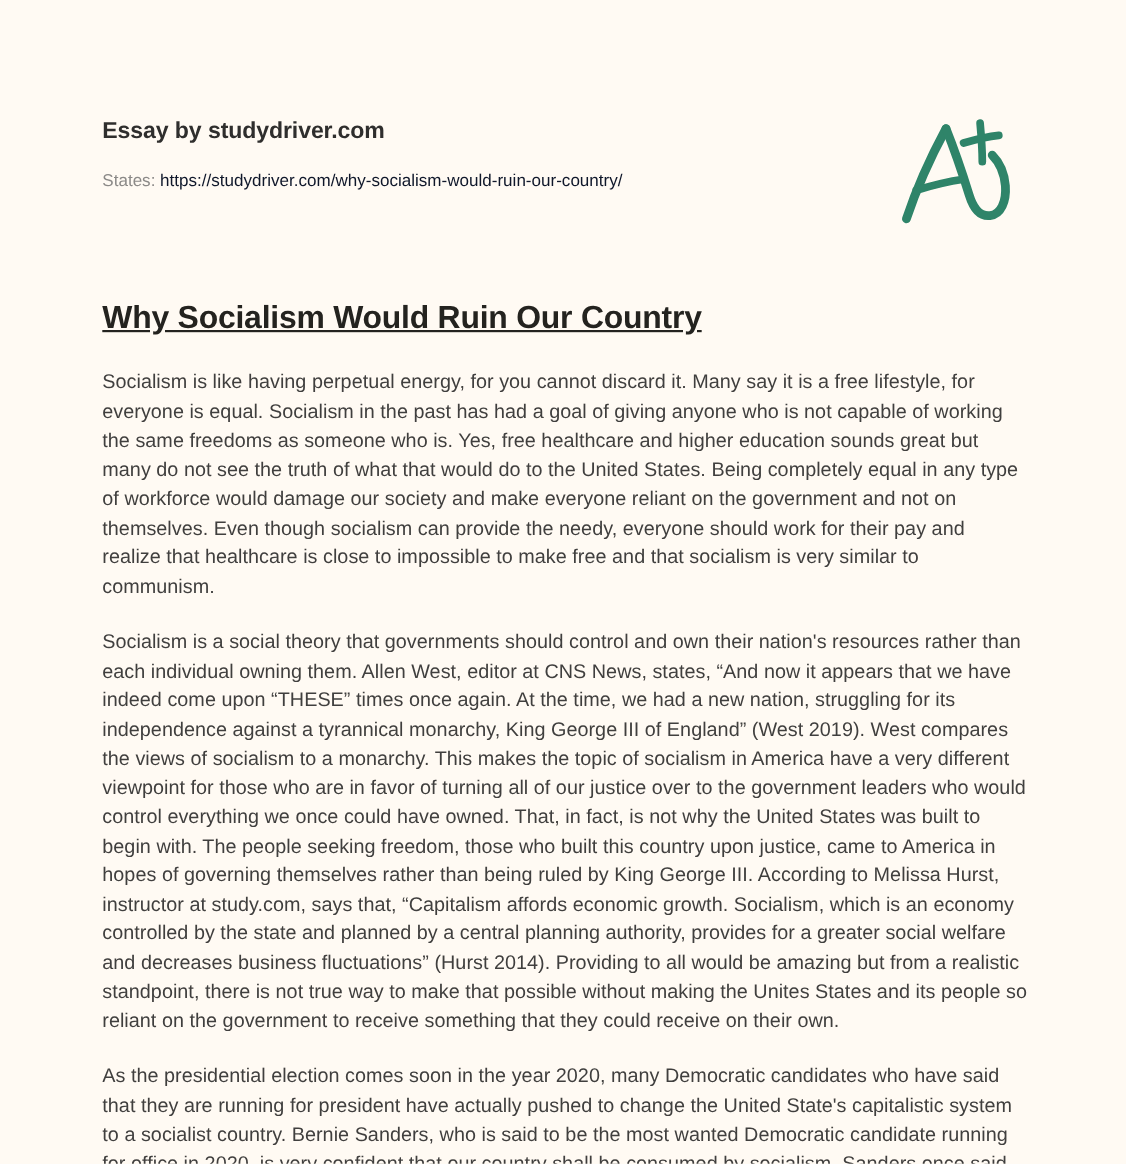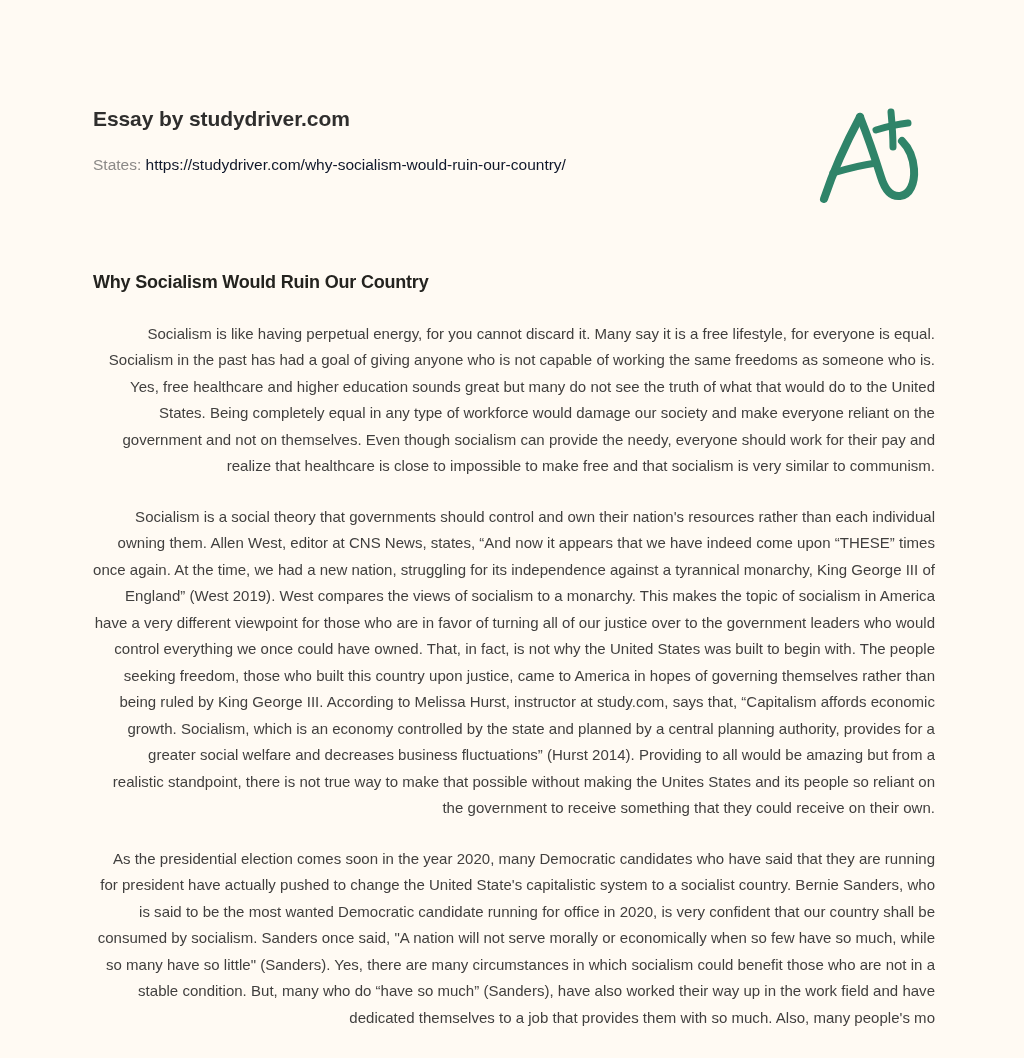--- a/index.html
+++ b/index.html
@@ -84,34 +84,35 @@
     height: 104px;
   }
 
   
   .article {
     padding: 0 89px 0 93px;
     margin-top: 64px;
   }
 
   .article-title {
-    font-size: 18px;
+    font-size: 29px;
     font-weight: bold;
     color: #24231f;
     letter-spacing: -0.2px;
     line-height: 1.25;
     margin: 0 0 27px 0;
+    text-decoration: underline;
   }
 
   .body-copy p {
-    font-size: 15px;
+    font-size: 18px;
     line-height: 26.5px;
     color: #403f3e;
     margin: 0 0 24px 0;
-    text-align: right;
+    text-align: left;
     letter-spacing: 0.02px;
   }
 
   .body-copy p:last-child {
     margin-bottom: 0;
   }
 
   
   .clip-bottom {
     overflow: hidden;

